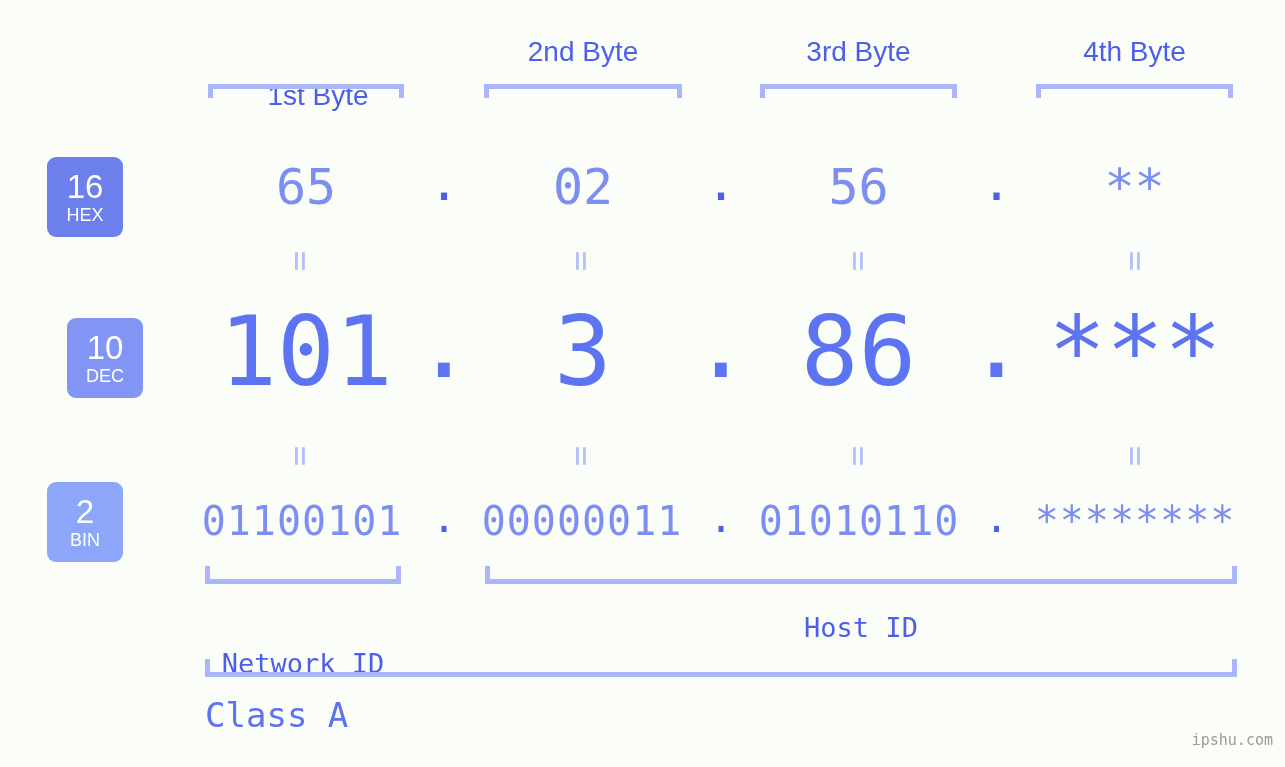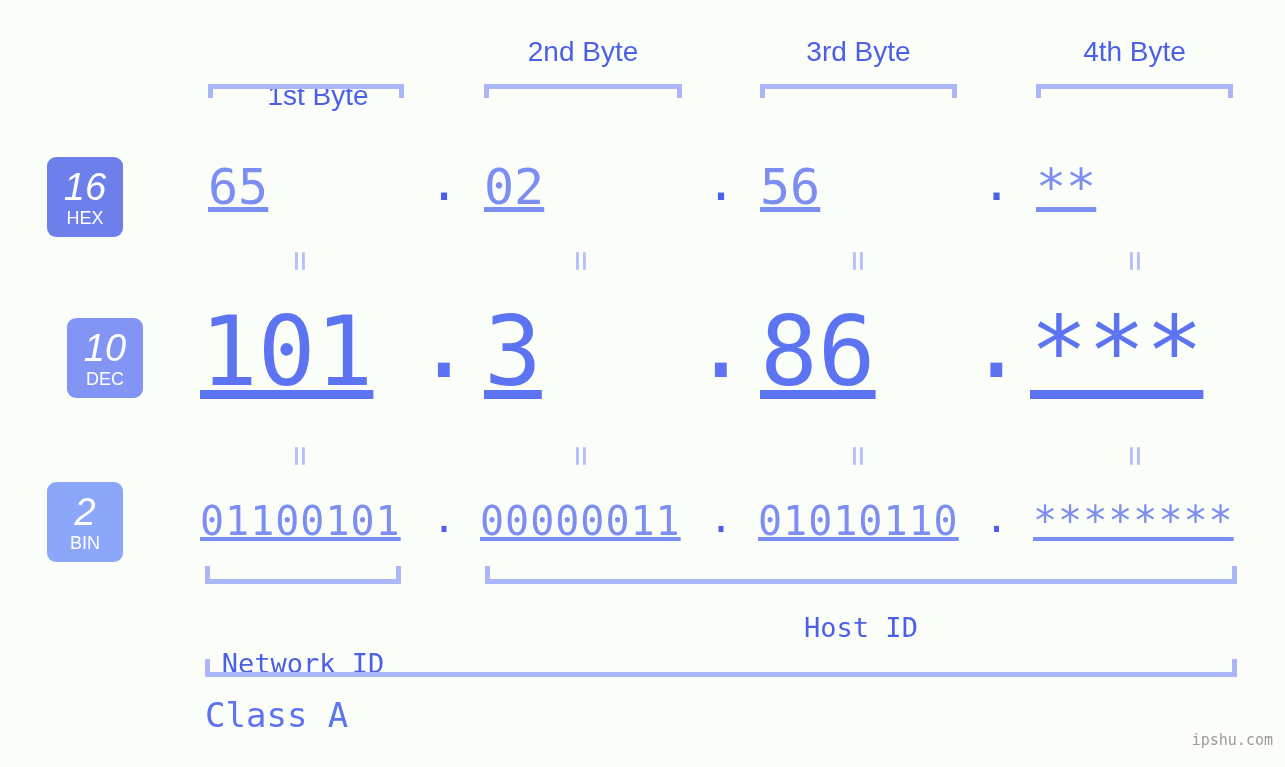--- a/index.html
+++ b/index.html
@@ -43,30 +43,29 @@
     position:absolute;
     width:76px;height:80px;
     border-radius:9px;
     color:#ffffff;
     display:flex;
     flex-direction:column;
     align-items:center;
     justify-content:center;
     line-height:1;
   }
-  .badge .num{font-size:38px;font-family:"Liberation Sans", sans-serif;font-style:italic;}
+  .badge .num{font-size:33px;font-family:"Liberation Sans", sans-serif;}
   .badge .nm{font-size:18px;margin-top:3px;font-family:"Liberation Sans", sans-serif;}
 
   
   .cell{
     position:absolute;
-    text-align:left;
+    text-align:center;
     white-space:nowrap;
     color:#7d8ef2;
-    text-decoration:underline;
   }
   .dot{
     position:absolute;
     color:#4b5fe8;
     white-space:nowrap;
     line-height:1;
   }
   .hexrow .cell{font-size:50px;font-family:"DejaVu Sans Mono", monospace;color:#7d8ef2;}
   .hexrow .dot{font-size:50px;font-family:"DejaVu Sans Mono", monospace;}
   .decrow .cell{font-size:96px;font-family:"DejaVu Sans Mono", monospace;color:#5c73f2;}

